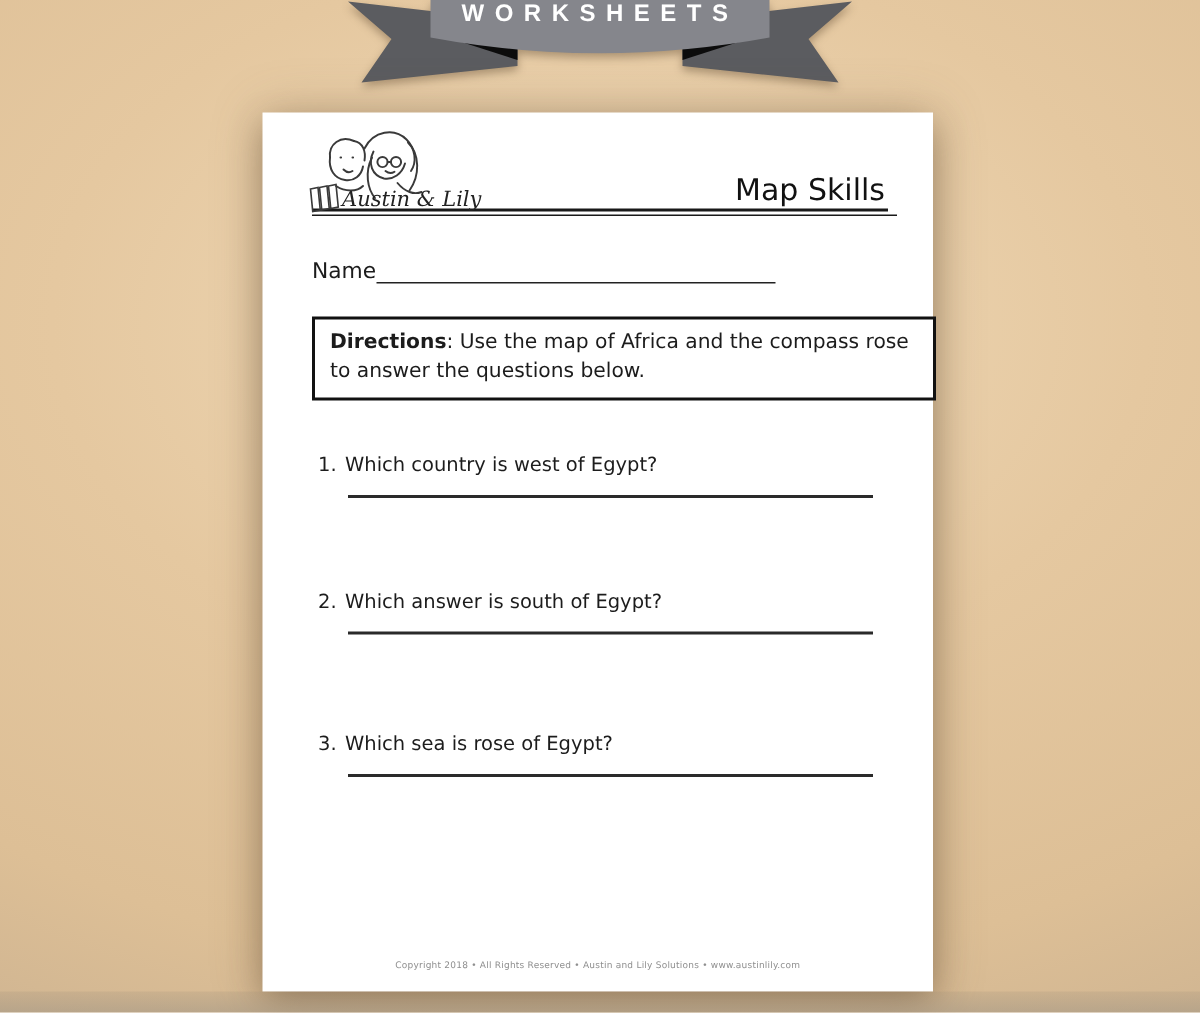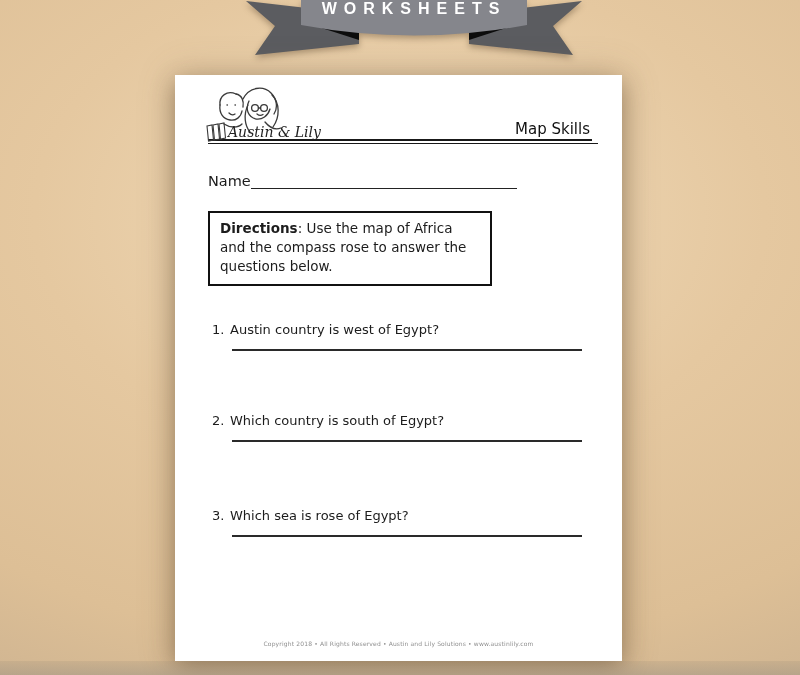--- a/index.html
+++ b/index.html
@@ -6,21 +6,21 @@
   body{
     width:800px;height:675px;position:relative;overflow:hidden;
     font-family:"DejaVu Sans",sans-serif;
     background:radial-gradient(ellipse 120% 95% at 50% 32%, #f0dab8 0%, #e5c8a0 38%, #ddbf96 68%, #c3ab8d 100%);
   }
   .bottom-strip{
     position:absolute;left:0;right:0;bottom:0;height:14px;
     background:linear-gradient(to bottom, rgba(150,135,115,0.18), rgba(162,150,132,0.55));
   }
   
-  .banner{position:absolute;left:239px;top:0;width:350px;height:58px;}
+  .banner{position:absolute;left:225px;top:0;width:350px;height:58px;}
   .banner svg{filter:drop-shadow(0 3px 3px rgba(60,40,20,0.35));}
   .banner text{
     font-family:"Liberation Sans","DejaVu Sans",sans-serif;
     font-weight:bold;font-size:16px;letter-spacing:7px;fill:#ffffff;
   }
   
   .page{
     position:absolute;left:175px;top:75px;width:447px;height:586px;
     background:#ffffff;box-sizing:border-box;
     padding:10px 30px 12px 33px;
@@ -28,29 +28,29 @@
     color:#1c1c1c;
   }
   .brand-header{position:relative;height:54px;border-bottom:2px solid #191919;}
   .brand-header::after{
     content:"";position:absolute;left:0;right:-6px;bottom:-5px;height:1px;background:#191919;
   }
   .logo{position:absolute;left:-6px;top:-2px;}
   .logo svg{display:block;}
   .logo text{font-family:"DejaVu Serif",serif;font-style:italic;font-size:14px;fill:#222;}
   .map-skills{
-    position:absolute;right:0;bottom:0;font-size:15px;color:#111;
+    position:absolute;right:0;bottom:0;font-size:20px;color:#111;
     padding:0 2px 1px;
   }
   
   .name-row{margin-top:30px;display:flex;align-items:flex-end;font-size:14.5px;}
   .name-line{width:266px;height:17px;border-bottom:1.5px solid #222;}
   
   .directions{
-    margin-top:22px;width:284px;box-sizing:border-box;
+    margin-top:22px;width:416px;box-sizing:border-box;
     border:2px solid #111;padding:6px 10px 8px;
     font-size:13.5px;line-height:1.42;
   }
   
   .question{margin-top:36px;font-size:13px;display:flex;margin-left:4px;}
   .q-num{width:18px;flex:none;}
   .answer-line{margin:12px 0 0 24px;width:350px;border-bottom:2px solid #2a2a2a;height:0;}
   .question.q2{margin-top:62px;}
   .question.q3{margin-top:66px;}
   
@@ -123,27 +123,27 @@
     <span>Name</span>
     <span class="name-line"></span>
   </div>
 
   <div class="directions">
     <b>Directions</b><span>: Use the map of Africa and the compass rose to answer the questions below.</span>
   </div>
 
   <div class="question q1">
     <span class="q-num">1.</span>
-    <span>Austin country is west of Egypt?</span>
+    <span>Which country is west of Egypt?</span>
   </div>
   <div class="answer-line"></div>
 
   <div class="question q2">
     <span class="q-num">2.</span>
-    <span>Which country is south of Egypt?</span>
+    <span>Which answer is south of Egypt?</span>
   </div>
   <div class="answer-line"></div>
 
   <div class="question q3">
     <span class="q-num">3.</span>
     <span>Which sea is rose of Egypt?</span>
   </div>
   <div class="answer-line"></div>
 
   <div class="page-footer">Copyright 2018 • All Rights Reserved • Austin and Lily Solutions • www.austinlily.com</div>

